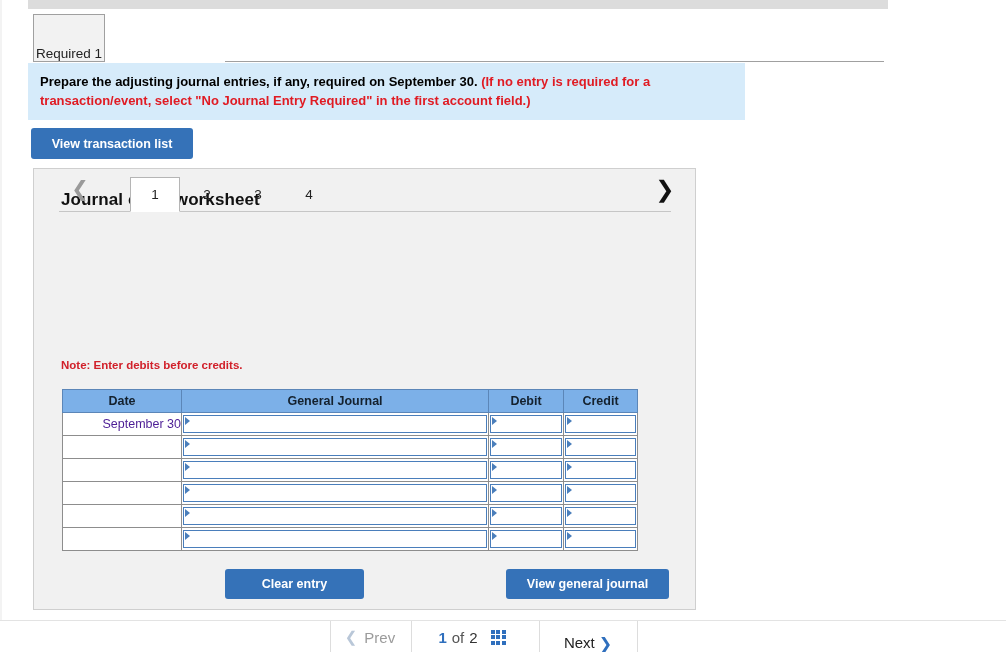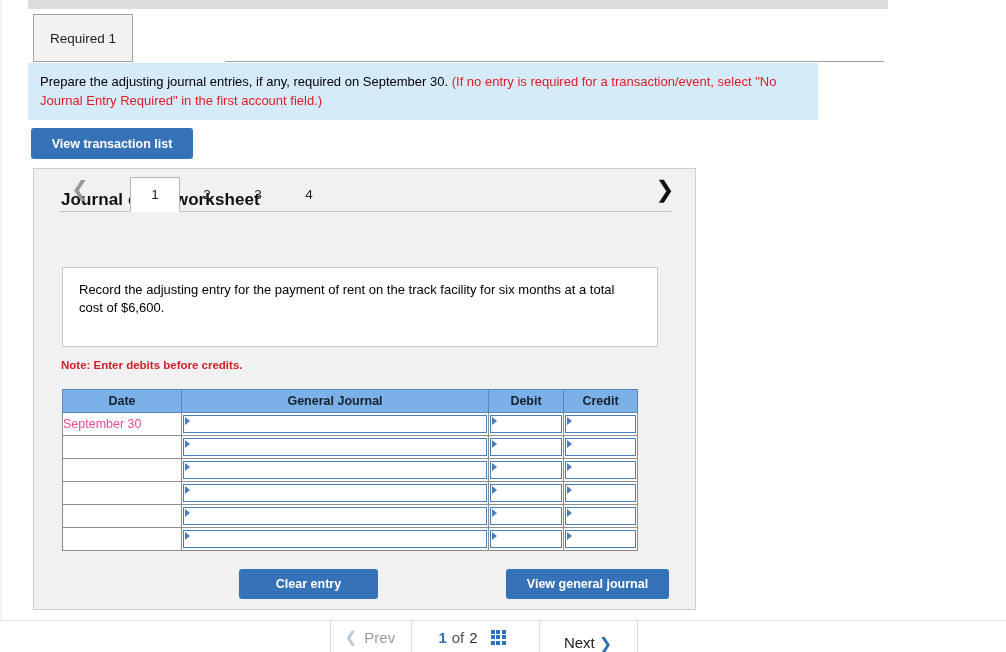--- a/index.html
+++ b/index.html
@@ -60,44 +60,45 @@
     justify-content: center;
     cursor: pointer;
     user-select: none;
   }
   .req-tab.active {
     background: #ffffff;
     border-bottom-color: #ffffff;
     border-color: #8c8c8c;
     z-index: 3;
   }
-  .req-tab-0 { left: 0px;  width: 100px; }
+  .req-tab-0 { left: 0px;  width: 72px; align-items: flex-end; }
   .req-tab-1 { left: 96px; width: 96px; }
   .req-tabs-filler {
     position: absolute;
     left: 192px;
     top: 0px;
     width: 659px;
     height: 48px;
     box-sizing: border-box;
     border-bottom: 1px solid #a0a0a0;
   }
 
   
   .instruction {
     position: absolute;
     left: 28px;
     top: 63px;
-    width: 790px;
+    width: 717px;
     min-height: 50px;
     background: #d6ebfa;
     padding: 9px 28px 10px 12px;
     box-sizing: border-box;
     line-height: 19px;
     font-size: 13px;
+    font-weight: bold;
   }
   .instruction .black { color: #000; }
   .instruction .red { color: #e01b23; }
 
   
   .btn {
     background: #3572b8;
     color: #ffffff;
     border: none;
     border-radius: 3px;
@@ -236,24 +237,24 @@
     padding: 0;
     vertical-align: middle;
     background: #ffffff;
   }
   .col-date   { width: 119px; }
   .col-gj     { width: 307px; }
   .col-debit  { width: 75px; }
   .col-credit { width: 74px; }
 
   .date-cell {
-    text-align: left;
+    text-align: right;
     padding-right: 8px;
     font-size: 12.5px;
-    color: #ec4899;
+    color: #4c1d95;
   }
   .field-cell { position: relative; }
   .field {
     position: relative;
     margin: 1px;
     height: 18px;
     border: 1px solid #4a7ebb;
     background: #ffffff;
     box-sizing: border-box;
     cursor: text;
@@ -273,21 +274,21 @@
   
   .btn-record {
     position: absolute;
     left: 28px;
     top: 400px;
     width: 138px;
     height: 30px;
   }
   .btn-clear {
     position: absolute;
-    left: 205px;
+    left: 191px;
     top: 400px;
     width: 139px;
     height: 30px;
   }
   .btn-view-gj {
     position: absolute;
     left: 472px;
     top: 400px;
     width: 163px;
     height: 30px;
@@ -403,21 +404,20 @@
     <span>2</span>
   </div>
   <div class="pager-tab pager-tab-2">
     <span>3</span>
   </div>
   <div class="pager-tab pager-tab-3">
     <span>4</span>
   </div>
   <div class="pager-arrow next">❯</div>
 
-  <div class="description">Record the adjusting entry for the payment of rent on the track facility for six months at a total cost of $6,600.</div>
 
   <div class="note">Note: Enter debits before credits.</div>
 
   <table class="jtable">
     <colgroup>
       <col class="col-date">
       <col class="col-gj">
       <col class="col-debit">
       <col class="col-credit">
     </colgroup>

